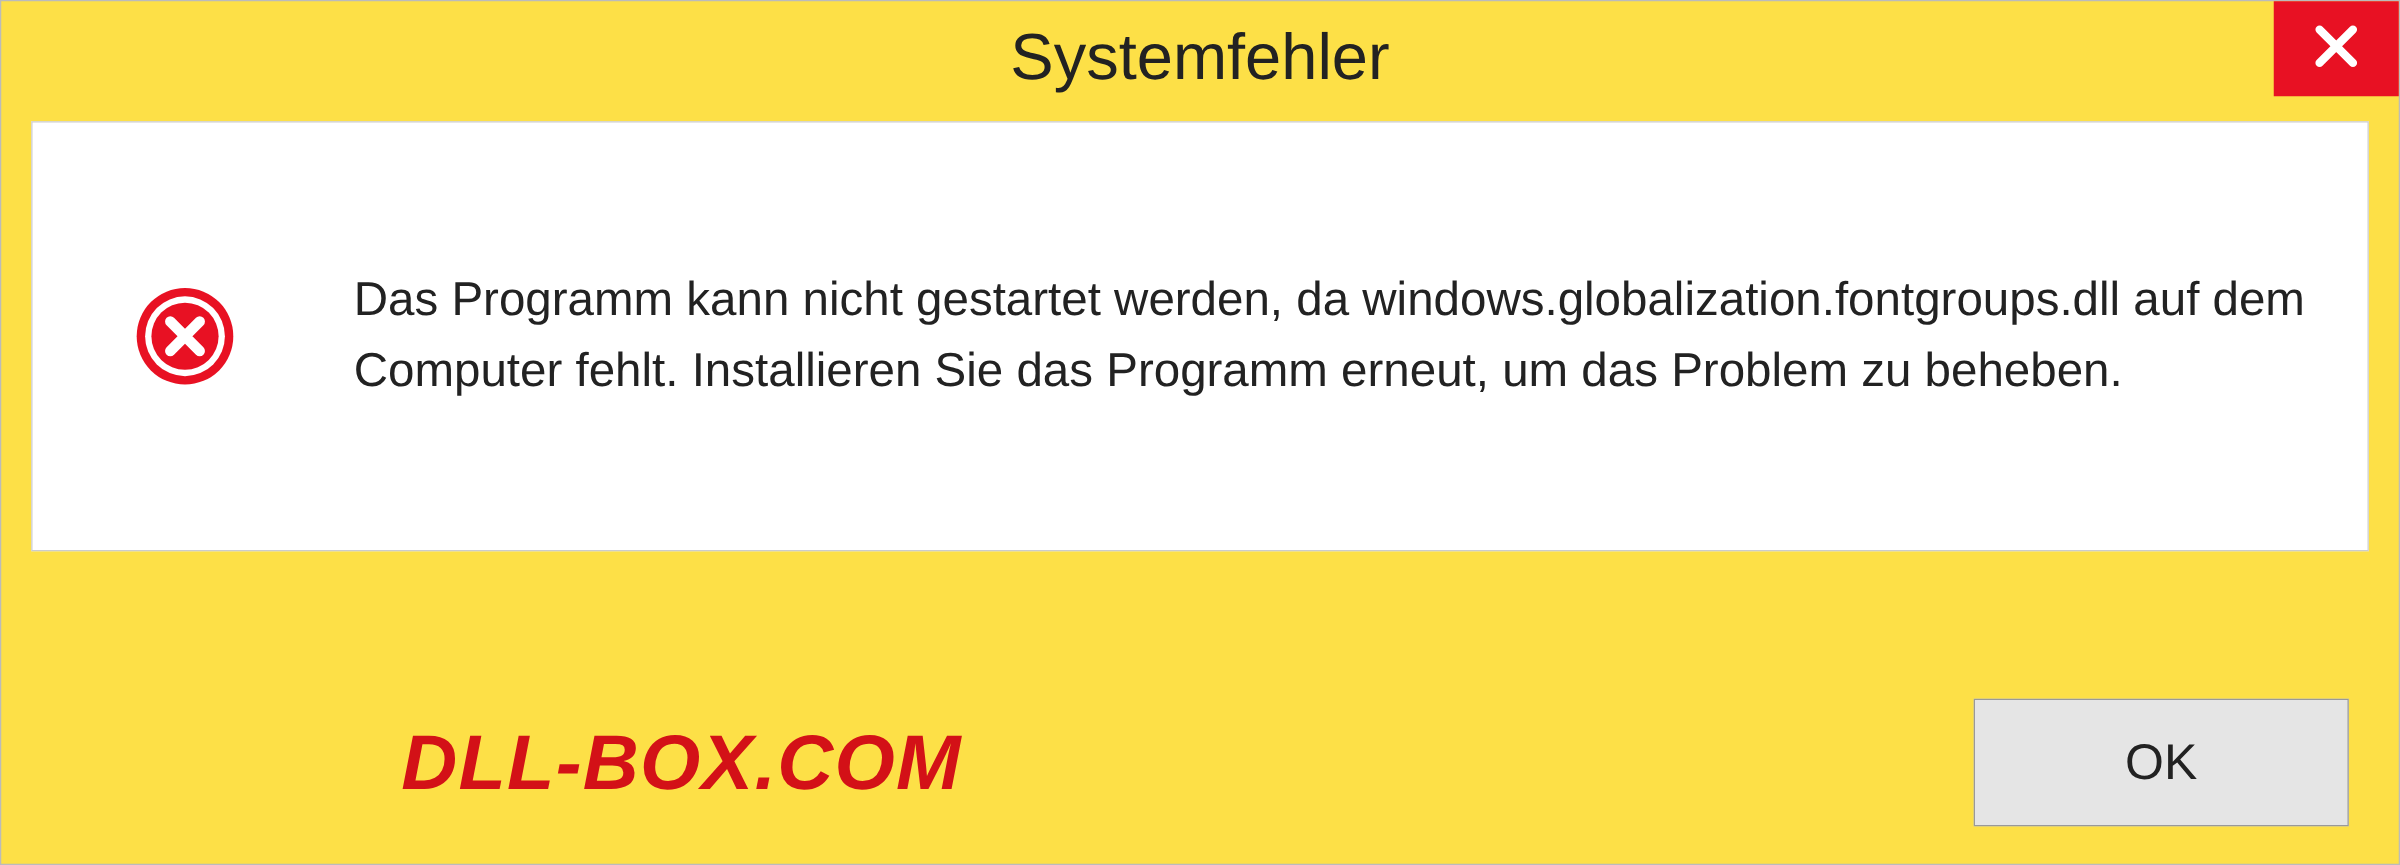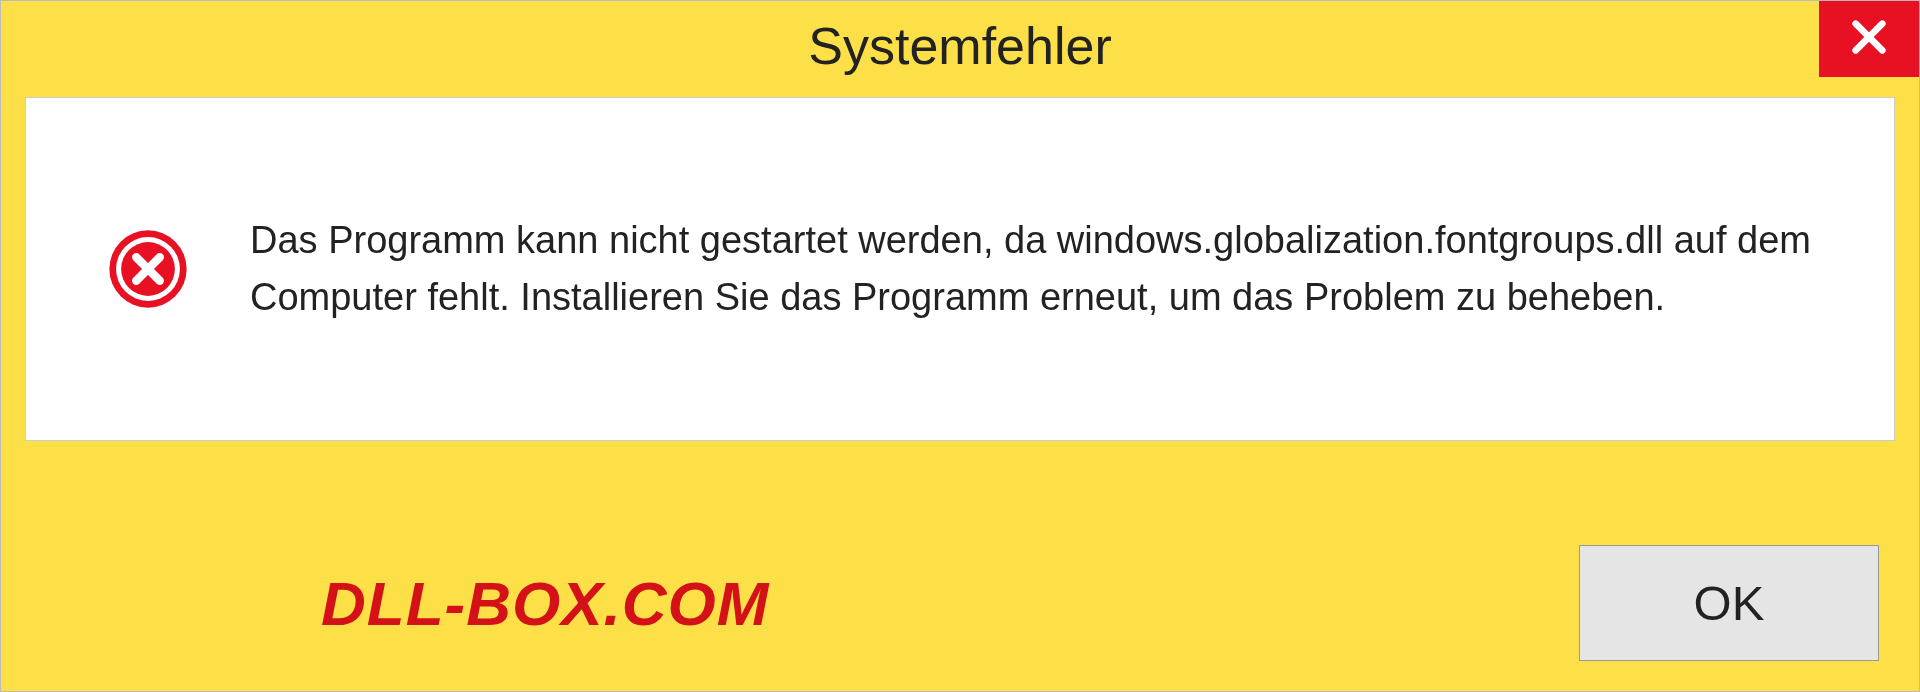--- a/index.html
+++ b/index.html
@@ -52,20 +52,21 @@
       height: 40px;
     }
     .content-area {
       margin: 6px 24px 0 24px;
       background: #ffffff;
       border: 1px solid #cccccc;
       height: 344px;
       display: flex;
       align-items: center;
       padding: 0 40px 0 80px;
+      gap: 33px;
     }
     .error-icon {
       flex-shrink: 0;
       width: 84px;
       height: 84px;
       margin-right: 60px;
     }
     .error-icon svg {
       width: 100%;
       height: 100%;
@@ -89,24 +90,24 @@
     }
     .watermark {
       font-size: 62px;
       font-weight: 900;
       color: #d31117;
       letter-spacing: 1px;
       font-style: italic;
     }
     .ok-btn {
       width: 300px;
-      height: 116px;
+      height: 102px;
       background: #e5e5e5;
       border: 1px solid #999999;
-      font-size: 49px;
+      font-size: 40px;
       color: #222222;
       cursor: pointer;
       font-family: inherit;
     }
   </style>
 </head>
 <body>
 
 <div class="dialog">
   <div class="titlebar">

